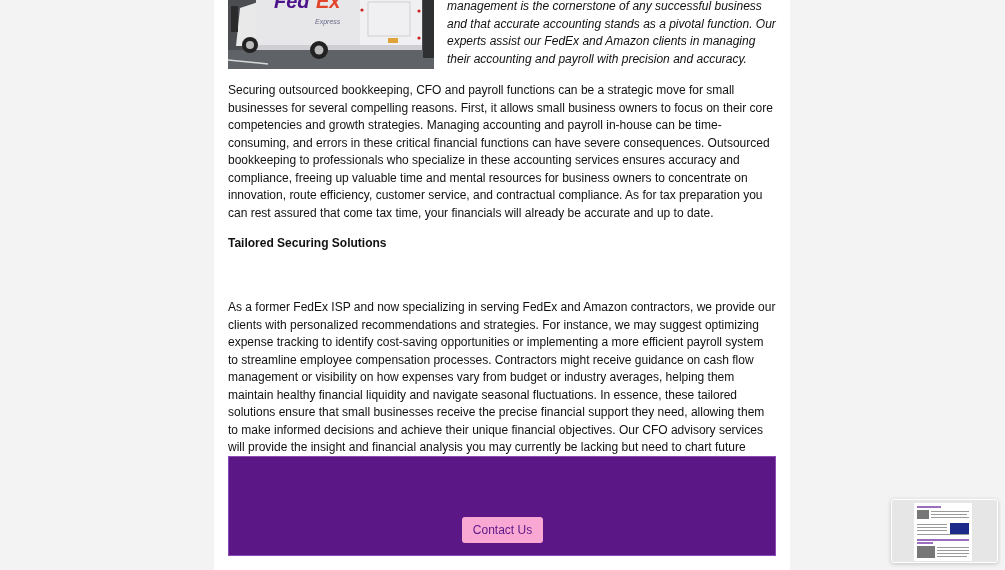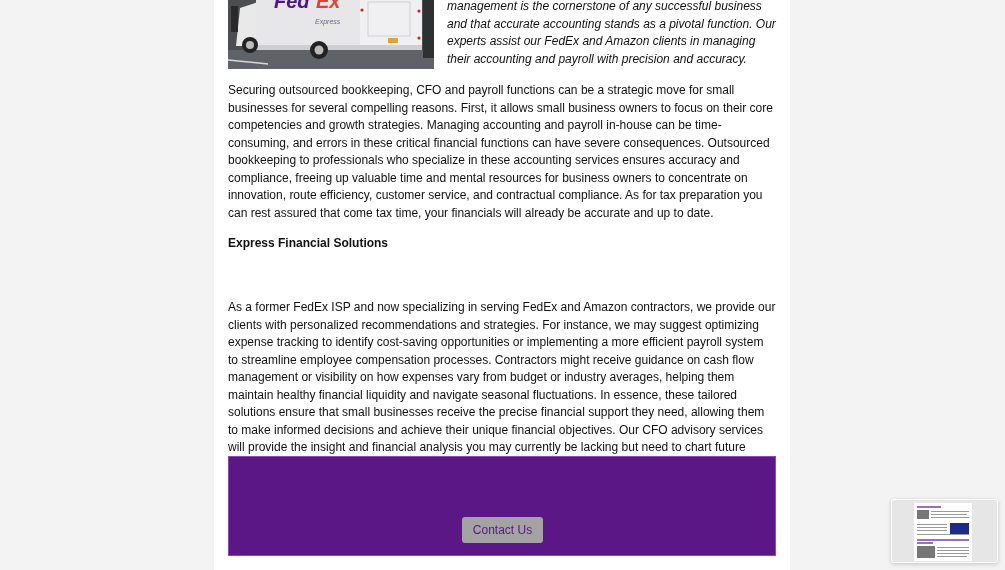--- a/index.html
+++ b/index.html
@@ -32,21 +32,21 @@
       position: absolute; left: 0; top: 456px; width: 548px; height: 100px;
       background: #5c1786; border: 1px solid #8a4bb3; box-sizing: border-box;
       text-align: center;
     }
     .cta-title {
       position: absolute; left: 0; right: 0; top: 27px;
       color: #fff; font-weight: bold; font-size: 17px;
     }
     .cta-btn {
       position: absolute; left: 233px; top: 60px; width: 81px; height: 26px;
-      background: #a3a3a3; border: none; border-radius: 3px;
+      background: #f9a8d4; border: none; border-radius: 3px;
       color: #5c1786; font-size: 12px; font-family: "Liberation Sans", sans-serif;
       cursor: pointer;
     }
     .minimap {
       position: absolute; left: 891px; top: 499px; width: 105px; height: 62px;
       background: #e6e6e6; border: 1px solid #fff; border-radius: 3px;
       box-shadow: 0 1px 4px rgba(0,0,0,0.2);
       overflow: hidden;
     }
     .mm-page { position: absolute; left: 22px; top: 3px; width: 58px; height: 58px; background: #fff; }
@@ -84,21 +84,21 @@
           <circle cx="91" cy="52" r="9" fill="#222"></circle>
             <circle cx="91" cy="52" r="4.5" fill="#bbb"></circle>
           <rect x="3" y="8" width="7" height="26" fill="#2a2a2a"></rect>
         </svg>
       </div>
       <p class="intro-text">management is the cornerstone of any successful business and that accurate accounting stands as a pivotal function. Our experts assist our FedEx and Amazon clients in managing their accounting and payroll with precision and accuracy.</p>
     </div>
 
     <p class="para1">Securing outsourced bookkeeping, CFO and payroll functions can be a strategic move for small businesses for several compelling reasons. First, it allows small business owners to focus on their core competencies and growth strategies. Managing accounting and payroll in-house can be time-consuming, and errors in these critical financial functions can have severe consequences. Outsourced bookkeeping to professionals who specialize in these accounting services ensures accuracy and compliance, freeing up valuable time and mental resources for business owners to concentrate on innovation, route efficiency, customer service, and contractual compliance. As for tax preparation you can rest assured that come tax time, your financials will already be accurate and up to date.</p>
 
-    <div class="heading">Express Financial Solutions</div>
+    <div class="heading">Tailored Securing Solutions</div>
 
     <p class="para2">As a former FedEx ISP and now specializing in serving FedEx and Amazon contractors, we provide our clients with personalized recommendations and strategies. For instance, we may suggest optimizing expense tracking to identify cost-saving opportunities or implementing a more efficient payroll system to streamline employee compensation processes. Contractors might receive guidance on cash flow management or visibility on how expenses vary from budget or industry averages, helping them maintain healthy financial liquidity and navigate seasonal fluctuations. In essence, these tailored solutions ensure that small businesses receive the precise financial support they need, allowing them to make informed decisions and achieve their unique financial objectives. Our CFO advisory services will provide the insight and financial analysis you may currently be lacking but need to chart future growth. Moreover, if it's more financial organization you're looking for, our accounting services will also ensure you're ready with proper audit and tax preparation.</p>
 
     <div class="cta">
       <button class="cta-btn">Contact Us</button>
     </div>
 
   </div>
 </div>
 

